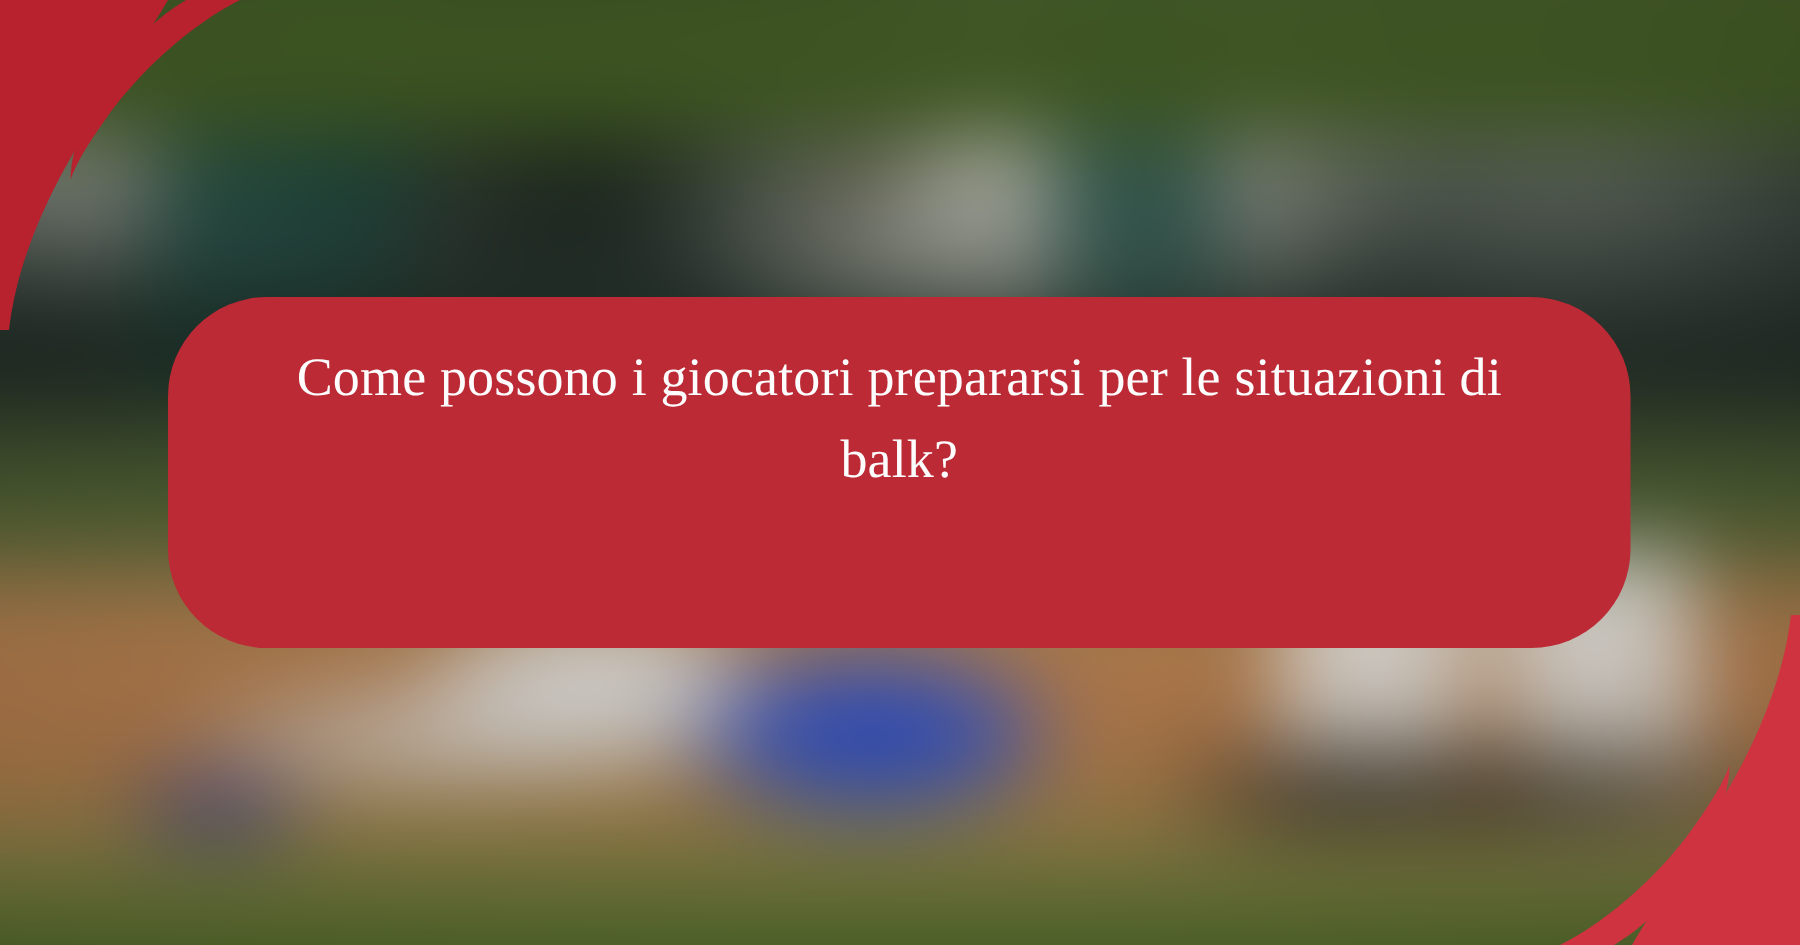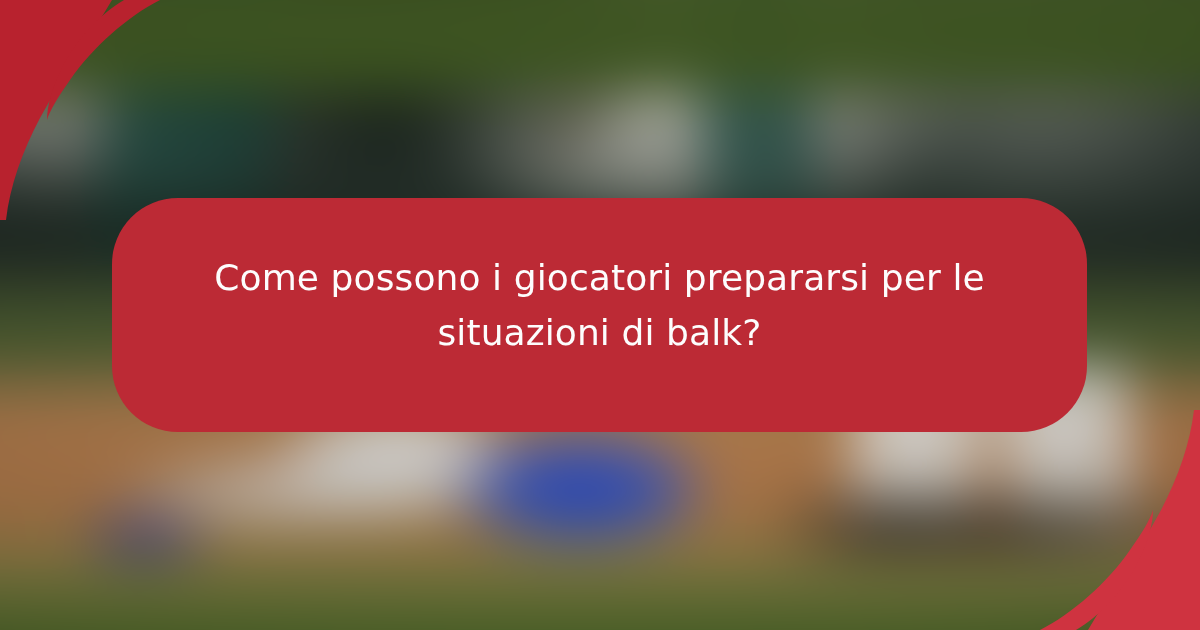--- a/index.html
+++ b/index.html
@@ -157,24 +157,24 @@
 
   
   #question-card {
     position: absolute;
     left: 112px;
     top: 198px;
     width: 975px;
     height: 234px;
     border-radius: 66px;
     display: flex;
-    align-items: center;
     justify-content: center;
     box-sizing: border-box;
-    padding: 6px 70px 24px;
+    padding: 26px 70px 24px;
+    font-family: Liberation Serif, serif;
   }
 
   #question-text {
     margin: 0;
     width: 100%;
     text-align: center;
     color: #fdfdfd;
     font-size: 36px;
     font-weight: 400;
     line-height: 1.52;

